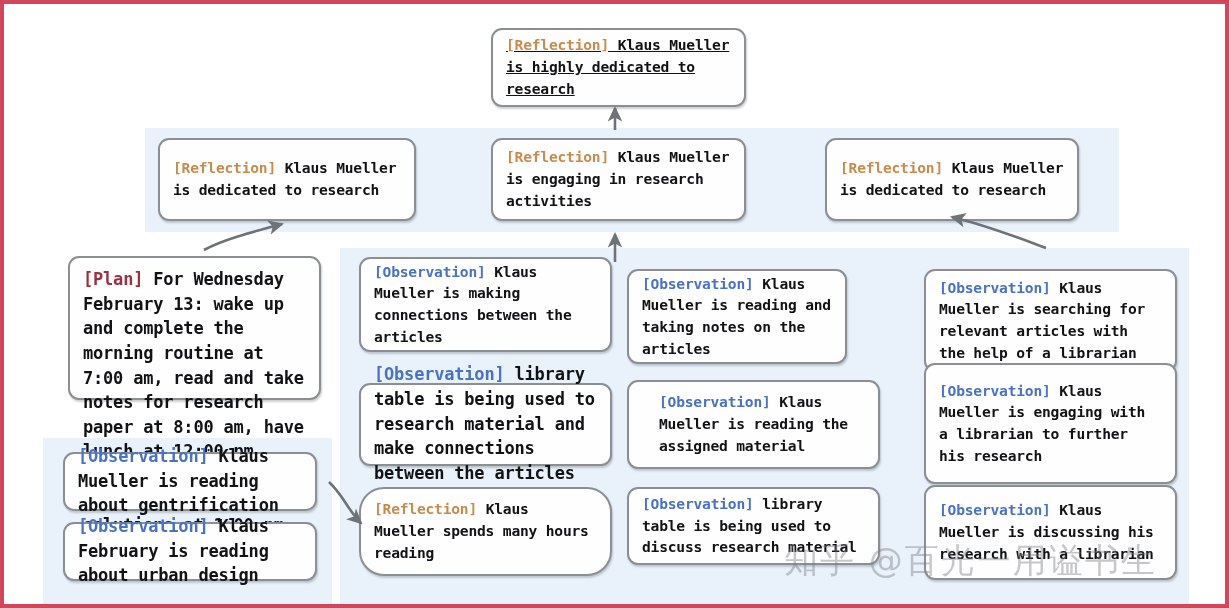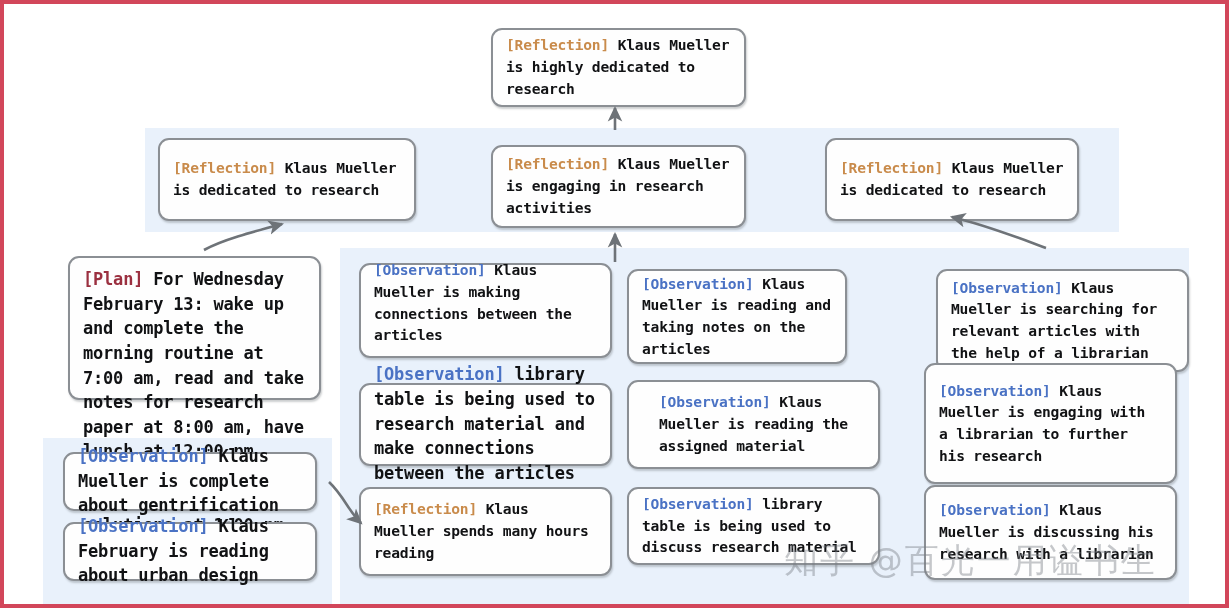--- a/index.html
+++ b/index.html
@@ -102,75 +102,75 @@
       <path d="M611,258 L611,230"></path>
 
       <path d="M200,246 C218,236 248,228 278,220"></path>
 
       <path d="M325,478 C340,492 345,508 357,519"></path>
 
       <path d="M1042,244 C1020,236 985,222 948,213"></path>
     </g>
   </svg>
 
-  <div class="node big" style="left:487px; top:24px; width:255px; height:79px;">
+  <div class="node big" style="left:487px; top:24px; width:255px; height:79px;text-decoration:underline;">
     <span class="txt">
       <span class="tag tag-reflection">[Reflection]</span><span> Klaus Mueller is highly dedicated to research</span>
     </span>
   </div>
 
   <div class="node big" style="left:154px; top:134px; width:258px; height:83px;">
     <span class="txt">
       <span class="tag tag-reflection">[Reflection]</span><span> Klaus Mueller is dedicated to research</span>
     </span>
   </div>
 
-  <div class="node big" style="left:487px; top:134px; width:255px; height:83px;margin-top:7px;">
+  <div class="node big" style="left:487px; top:134px; width:255px; height:83px;">
     <span class="txt">
       <span class="tag tag-reflection">[Reflection]</span><span> Klaus Mueller is engaging in research activities</span>
     </span>
   </div>
 
   <div class="node big" style="left:821px; top:134px; width:254px; height:83px;">
     <span class="txt">
       <span class="tag tag-reflection">[Reflection]</span><span> Klaus Mueller is dedicated to research</span>
     </span>
   </div>
 
   <div class="node small" style="left:64px; top:252px; width:253px; height:144px; align-items:flex-start;">
     <span class="txt">
       <span class="tag tag-plan">[Plan]</span><span> For Wednesday February 13: wake up and complete the morning routine at 7:00 am, read and take notes for research paper at 8:00 am, have lunch at 12:00 pm, write down ideas or brainstorm potential solutions at 1:00 pm, [...]</span>
     </span>
   </div>
 
   <div class="node small" style="left:59px; top:448px; width:254px; height:59px;">
     <span class="txt">
-      <span class="tag tag-observation">[Observation]</span><span> Klaus Mueller is complete about gentrification</span>
+      <span class="tag tag-observation">[Observation]</span><span> Klaus Mueller is reading about gentrification</span>
     </span>
   </div>
 
   <div class="node small" style="left:59px; top:518px; width:254px; height:59px;">
     <span class="txt">
       <span class="tag tag-observation">[Observation]</span><span> Klaus February is reading about urban design</span>
     </span>
   </div>
 
-  <div class="node big" style="left:355px; top:259px; width:253px; height:95px;align-items:flex-end;">
+  <div class="node big" style="left:355px; top:253px; width:253px; height:95px;">
     <span class="txt">
       <span class="tag tag-observation">[Observation]</span><span> Klaus Mueller is making connections between the articles</span>
     </span>
   </div>
 
   <div class="node small" style="left:355px; top:379px; width:253px; height:83px;">
     <span class="txt">
       <span class="tag tag-observation">[Observation]</span><span> library table is being used to research material and make connections between the articles</span>
     </span>
   </div>
 
-  <div class="node big" style="left:355px; top:483px; width:253px; height:89px;">
+  <div class="node big" style="left:355px; top:483px; width:253px; height:89px;border-radius:25px;">
     <span class="txt">
       <span class="tag tag-reflection">[Reflection]</span><span> Klaus Mueller spends many hours reading</span>
     </span>
   </div>
 
   <div class="node big" style="left:623px; top:265px; width:220px; height:95px;">
     <span class="txt">
       <span class="tag tag-observation">[Observation]</span><span> Klaus Mueller is reading and taking notes on the articles</span>
     </span>
   </div>
@@ -180,21 +180,21 @@
       <span class="tag tag-observation">[Observation]</span><span> Klaus Mueller is reading the assigned material</span>
     </span>
   </div>
 
   <div class="node big" style="left:623px; top:483px; width:253px; height:78px;">
     <span class="txt">
       <span class="tag tag-observation">[Observation]</span><span> library table is being used to discuss research material</span>
     </span>
   </div>
 
-  <div class="node big" style="left:920px; top:265px; width:253px; height:103px;margin-left:12px;">
+  <div class="node big" style="left:920px; top:265px; width:253px; height:103px;">
     <span class="txt">
       <span class="tag tag-observation">[Observation]</span><span> Klaus Mueller is searching for relevant articles with the help of a librarian</span>
     </span>
   </div>
 
   <div class="node big" style="left:920px; top:359px; width:253px; height:121px;">
     <span class="txt">
       <span class="tag tag-observation">[Observation]</span><span> Klaus Mueller is engaging with a librarian to further his research</span>
     </span>
   </div>

